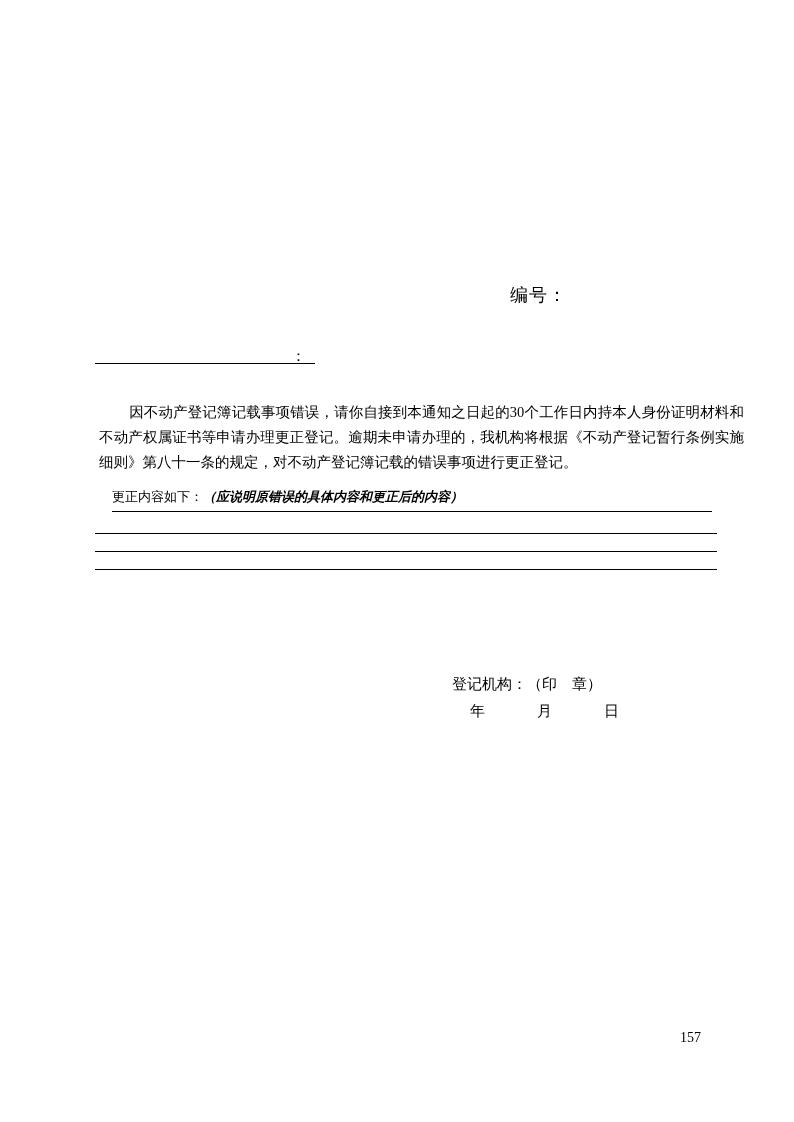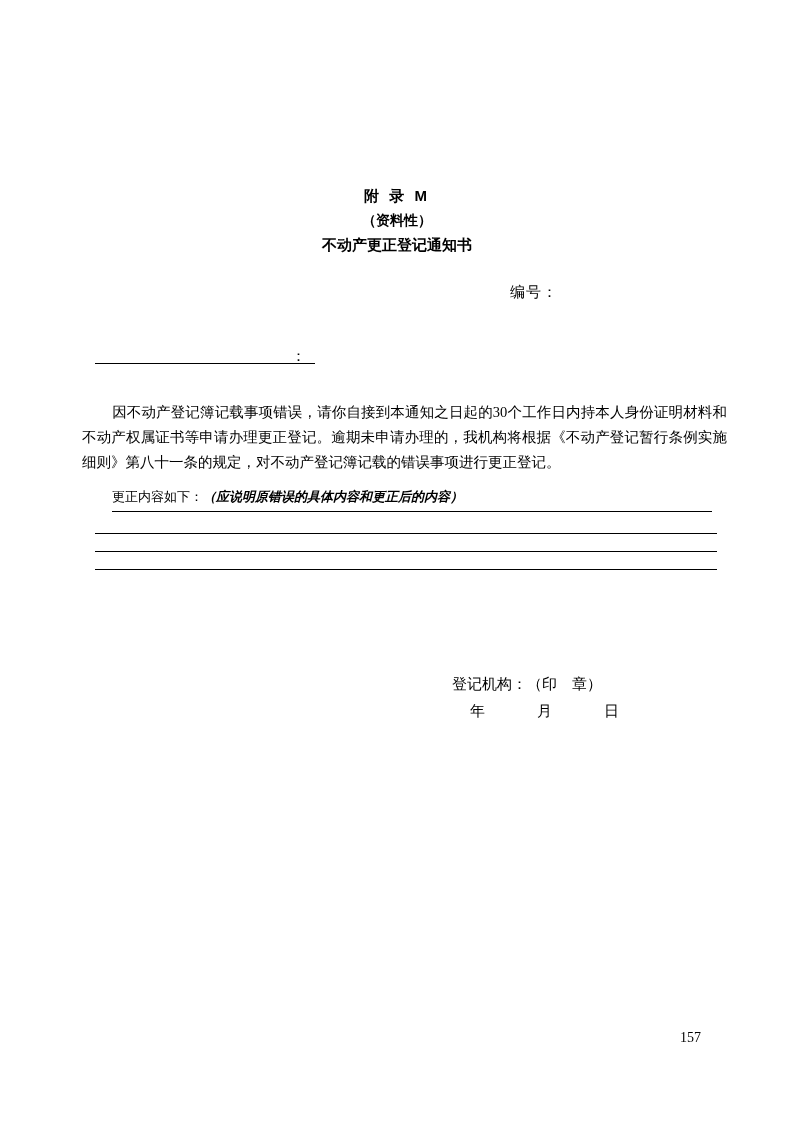--- a/index.html
+++ b/index.html
@@ -50,21 +50,21 @@
     font-weight: bold;
     line-height: 22px;
     margin-top: 3px;
   }
 
   
   .serial-row {
     position: absolute;
     top: 283px;
     left: 510px;
-    font-size: 15px;
+    font-size: 18px;
     letter-spacing: 1px;
   }
 
   
   .recipient {
     position: absolute;
     top: 345px;
     left: 95px;
     width: 220px;
   }
@@ -76,21 +76,21 @@
     position: absolute;
     left: 196px;
     top: 2px;
     font-size: 15px;
   }
 
   
   .body-par {
     position: absolute;
     top: 400px;
-    left: 82px;
+    left: 99px;
     width: 645px;
     font-size: 14.5px;
     line-height: 25px;
     text-align: justify;
     text-justify: inter-ideograph;
   }
   .body-par .indent {
     display: inline-block;
     width: 30px;
   }
@@ -156,25 +156,20 @@
     left: 680px;
     font-family: Liberation Serif, serif;
     font-size: 14px;
   }
 </style>
 </head>
 <body>
 
 <div class="page">
 
-  <div class="heading">
-    <div class="appendix-label">附 录 M</div>
-    <div class="appendix-sub">（资料性）</div>
-    <div class="doc-title">不动产更正登记通知书</div>
-  </div>
 
   <div class="serial-row">编号：</div>
 
   <div class="recipient">
     <div class="rule"></div>
     <div class="colon">：</div>
   </div>
 
   <div class="body-par"><span class="indent"></span><span>因不动产登记簿记载事项错误，请你自接到本通知之日起的30个工作日内持本人身份证明材料和不动产权属证书等申请办理更正登记。逾期未申请办理的，我机构将根据《不动产登记暂行条例实施细则》第八十一条的规定，对不动产登记簿记载的错误事项进行更正登记。</span></div>
 

